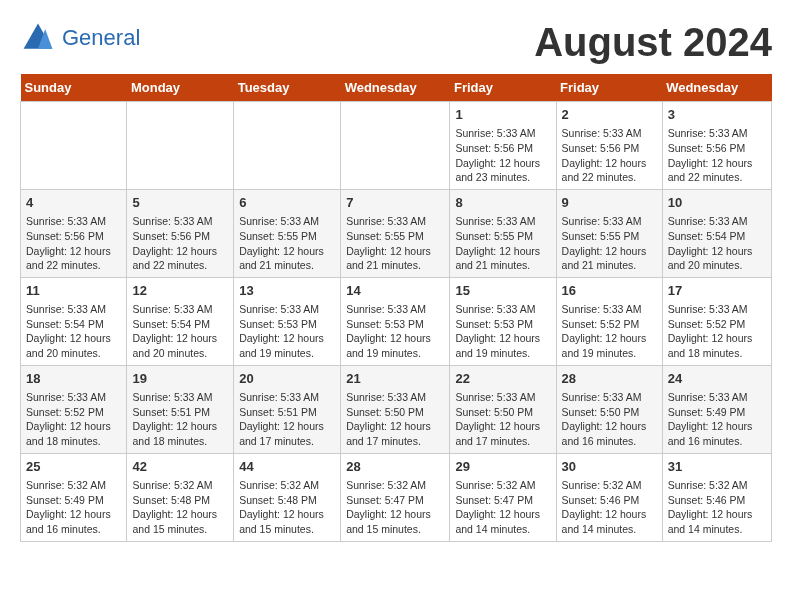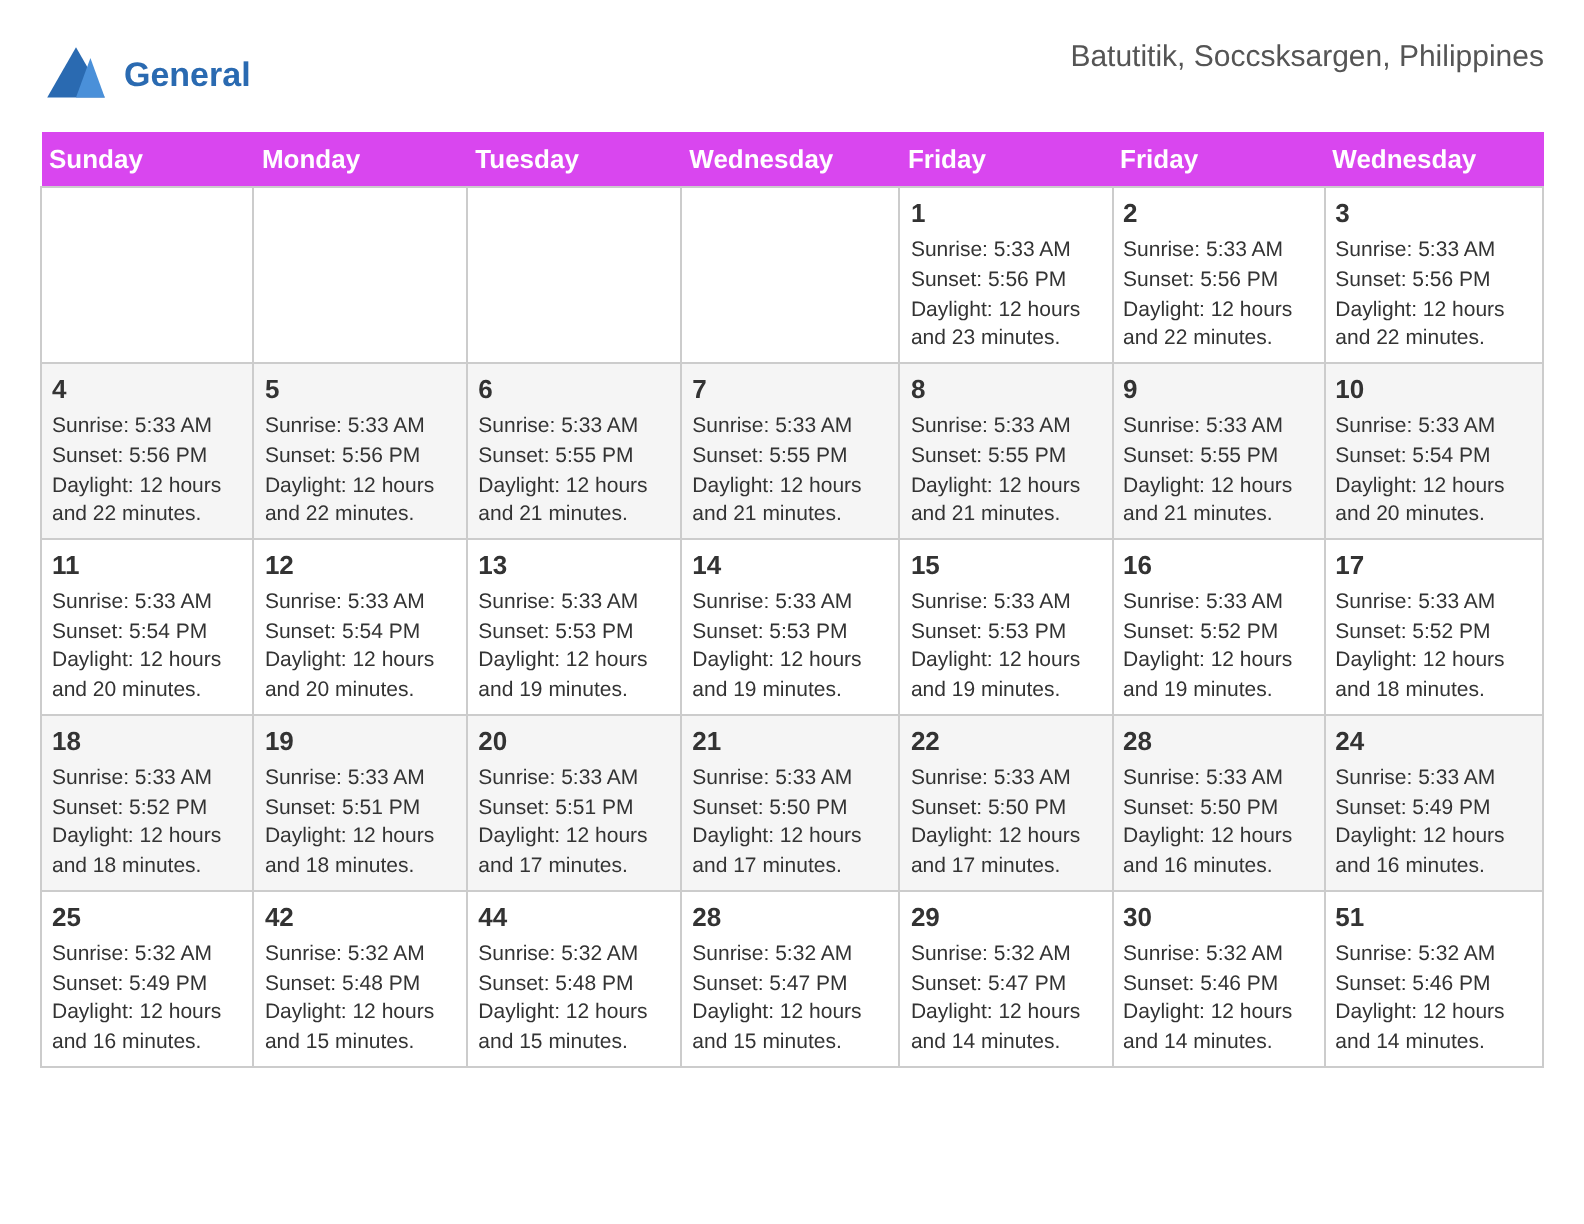--- a/index.html
+++ b/index.html
@@ -15,22 +15,22 @@
       justify-content: space-between;
       align-items: flex-start;
       margin-bottom: 10px;
     }
     .logo {
       display: flex;
       align-items: center;
       gap: 6px;
     }
     .logo-text {
-      font-size: 17px;
-      font-weight: bold;
+      font-size: 22px;
+      font-weight: normal;
       line-height: 1.1;
       color: #333;
     }
     .logo-text span {
       color: #2a6ab1;
     }
     .logo-icon {
       width: 36px;
       height: 36px;
     }
@@ -46,21 +46,21 @@
     .subtitle {
       font-size: 15px;
       color: #555;
     }
     table {
       width: 100%;
       border-collapse: collapse;
       font-size: 11px;
     }
     th {
-      background-color: #d946ef;
+      background-color: #c2410c;
       color: #fff;
       padding: 6px 4px;
       text-align: left;
       font-size: 13px;
       font-weight: bold;
     }
     td {
       border: 1px solid #ccc;
       vertical-align: top;
       padding: 4px 5px;
@@ -95,21 +95,21 @@
   <div class="logo">
     <svg class="logo-icon" viewBox="0 0 40 40">
       <polygon points="20,4 36,32 4,32" fill="#2a6ab1"></polygon>
       <polygon points="28,10 36,32 20,32" fill="#4a90d9"></polygon>
     </svg>
     <div class="logo-text">
       <div><span>General</span></div>
     </div>
   </div>
   <div class="title-block">
-    <div class="subtitle">Batutitik, Soccsksargen, Philippines</div>
+    <div class="month-title">August 2024</div>
   </div>
 </div>
 
 <table>
   <thead>
     <tr>
     <th>Sunday</th>
         <th>Monday</th>
         <th>Tuesday</th>
         <th>Wednesday</th>
@@ -336,21 +336,21 @@
           <div>and 14 minutes.</div>
         </td>
         <td>
           <span class="day-num">30</span>
           <div>Sunrise: 5:32 AM</div>
           <div>Sunset: 5:46 PM</div>
           <div>Daylight: 12 hours</div>
           <div>and 14 minutes.</div>
         </td>
         <td>
-          <span class="day-num">51</span>
+          <span class="day-num">31</span>
           <div>Sunrise: 5:32 AM</div>
           <div>Sunset: 5:46 PM</div>
           <div>Daylight: 12 hours</div>
           <div>and 14 minutes.</div>
         </td>
       </tr>
     </tbody>
 </table>
 
 </body></html>

